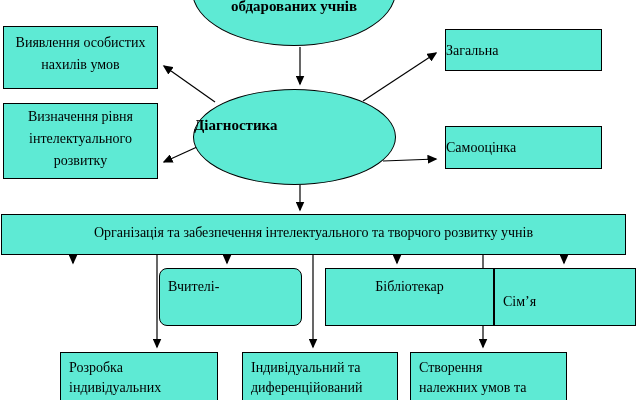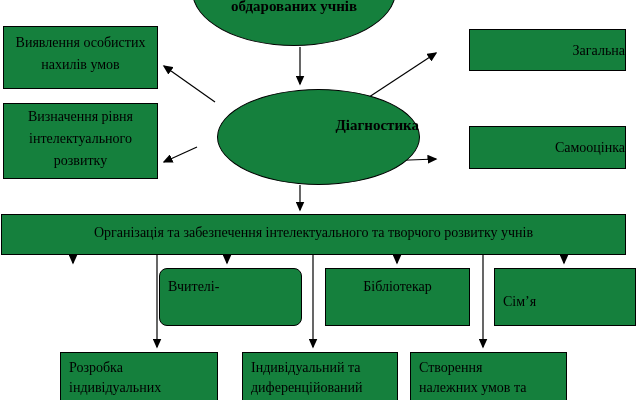--- a/index.html
+++ b/index.html
@@ -2,42 +2,42 @@
 <html><head>
 <meta charset="utf-8">
 <style>
   html,body{margin:0;padding:0;background:#fff;}
   #canvas{
     position:relative;width:638px;height:400px;overflow:hidden;background:#fff;
     font-family:"Liberation Serif","DejaVu Serif",serif;color:#000;
   }
   #connectors{position:absolute;left:0;top:0;width:638px;height:400px;z-index:1;}
   .node{
-    position:absolute;z-index:2;background:#15803d;border:1px solid #000;
+    position:absolute;z-index:2;background:#5eead4;border:1px solid #000;
     box-sizing:border-box;font-size:14px;line-height:21px;
   }
   .ellipse{border-radius:50%;}
   .bold{font-weight:bold;font-size:15px;}
   .center{text-align:center;}
-  .vcenter{display:flex;align-items:center;justify-content:flex-end;margin-left:24px;}
+  .vcenter{display:flex;align-items:center;justify-content:flex-start;}
   .line{display:block;}
   #top-ellipse{left:192px;top:-64px;width:204px;height:110px;}
   #top-ellipse-label{
     position:absolute;left:192px;top:-2px;width:204px;z-index:3;
     text-align:center;background:transparent;
   }
   #diag-ellipse{left:193px;top:89px;width:203px;height:96px;padding-bottom:24px;}
   #box-identify{left:3px;top:26px;width:155px;height:63px;padding-top:5px;line-height:22px;}
   #box-level{left:3px;top:103px;width:155px;height:76px;padding-top:2px;line-height:22px;}
   #box-general{left:445px;top:29px;width:157px;height:42px;}
   #box-selfesteem{left:445px;top:126px;width:157px;height:43px;}
   #box-wide{left:1px;top:214px;width:625px;height:41px;padding-top:7px;}
   #box-class{left:3px;top:268px;width:144px;height:58px;padding:7px 8px;}
   #box-teachers{left:159px;top:268px;width:143px;height:58px;padding:7px 8px;border-radius:8px;}
-  #box-librarian{left:325px;top:268px;width:145px;height:58px;padding-top:7px;}
+  #box-librarian{left:325px;top:268px;width:169px;height:58px;padding-top:7px;}
   #box-family{left:494px;top:268px;width:142px;height:58px;padding:22px 8px;}
   #box-programs{left:60px;top:352px;width:158px;height:62px;padding:5px 8px;line-height:20px;}
   #box-individual{left:242px;top:352px;width:156px;height:62px;padding:5px 8px;line-height:20px;}
   #box-conditions{left:410px;top:352px;width:157px;height:62px;padding:5px 8px;line-height:20px;}
 </style>
 </head>
 <body>
 
 <div id="canvas">
 

